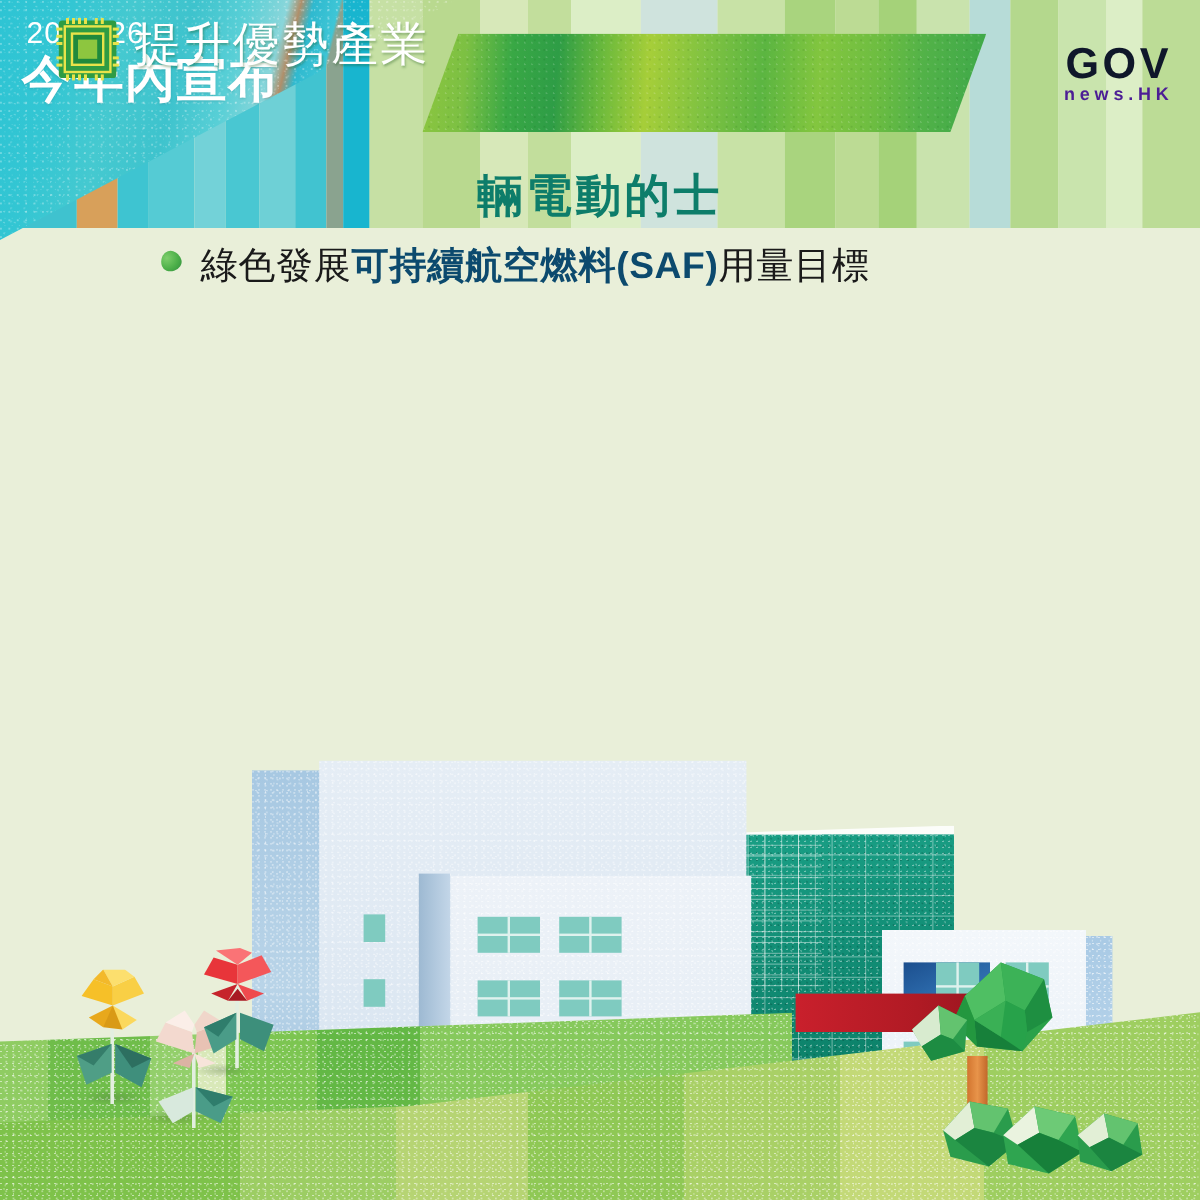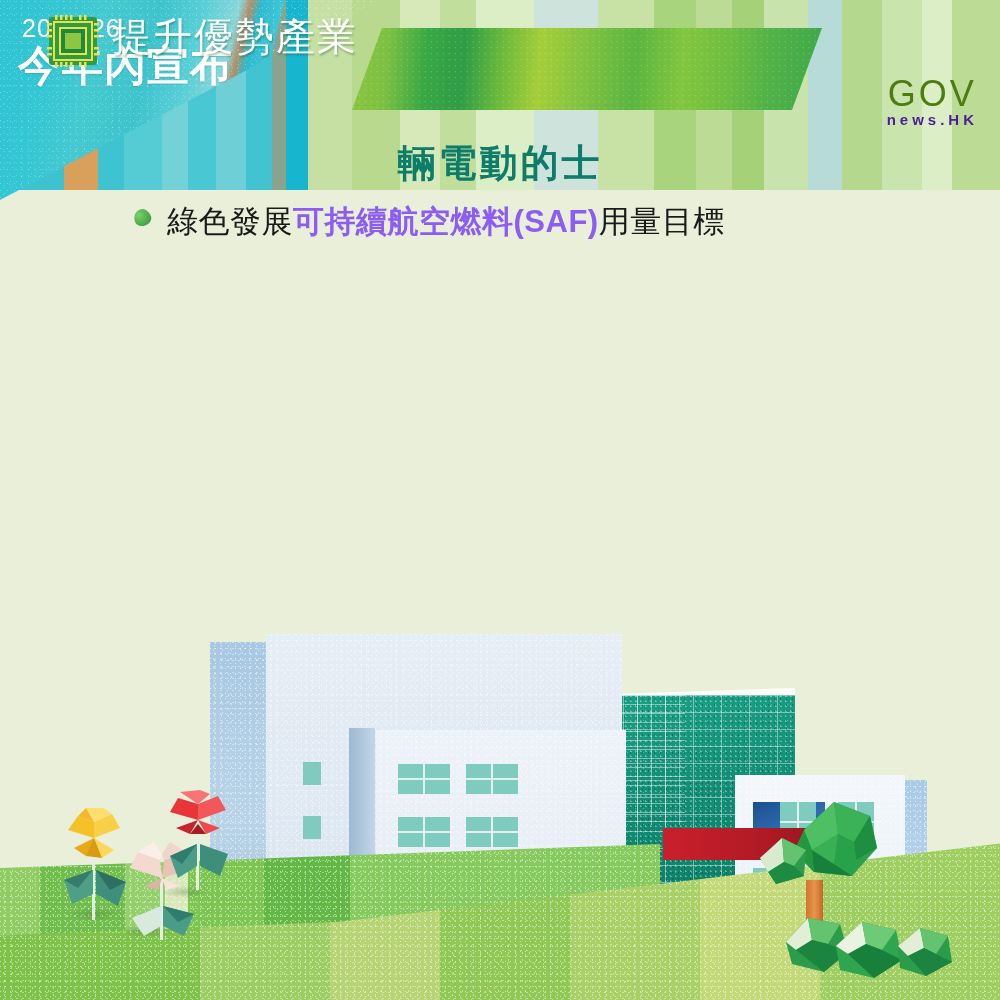--- a/index.html
+++ b/index.html
@@ -87,23 +87,22 @@
   .banner-text{
     position:absolute;left:112px;top:10px;
     font-size:39px;font-weight:normal;color:#ffffff;letter-spacing:2px;
     text-shadow:1px 2px 2px rgba(20,80,20,.35);
     white-space:nowrap;
   }
 
   
   .logo{position:absolute;right:22px;top:36px;text-align:center;}
   .logo-gov{
-    font-size:36px;font-weight:normal;color:#4d7c0f;letter-spacing:3px;
+    font-size:36px;font-weight:bold;color:#0f172a;letter-spacing:3px;
     line-height:34px;
-    margin-top:41px;
   }
   .logo-news{
     font-size:15px;font-weight:bold;color:#4c1d95;letter-spacing:4px;
     line-height:17px;
   }
 
   
   .subtitle{
     position:absolute;left:0;top:138px;width:1000px;text-align:center;
     font-size:38px;font-weight:bold;color:#0d7d6a;letter-spacing:3px;
@@ -121,21 +120,21 @@
     flex:0 0 auto;width:17px;height:17px;margin:9px 16px 0 0;
     border-radius:50% 50% 50% 50%/60% 60% 40% 40%;
     background:radial-gradient(circle at 35% 30%, #7ece6c 0%, #4eb04a 55%, #2f8f3c 100%);
     transform:rotate(-18deg);
   }
   .bullet-text{
     flex:1 1 auto;
     font-size:31px;line-height:44px;color:#1a1a1a;
     letter-spacing:.5px;
   }
-  .hl{color:#8b5cf6;font-weight:bold;}
+  .hl{color:#0c4a6e;font-weight:bold;}
 
   
   .scene{
     position:absolute;left:0;top:590px;width:1000px;height:410px;
     overflow:hidden;
   }
   .noise::after{
     content:"";position:absolute;inset:0;pointer-events:none;
     background-image:
       radial-gradient(circle at 15% 25%, rgba(255,255,255,.55) .65px, transparent .75px),

